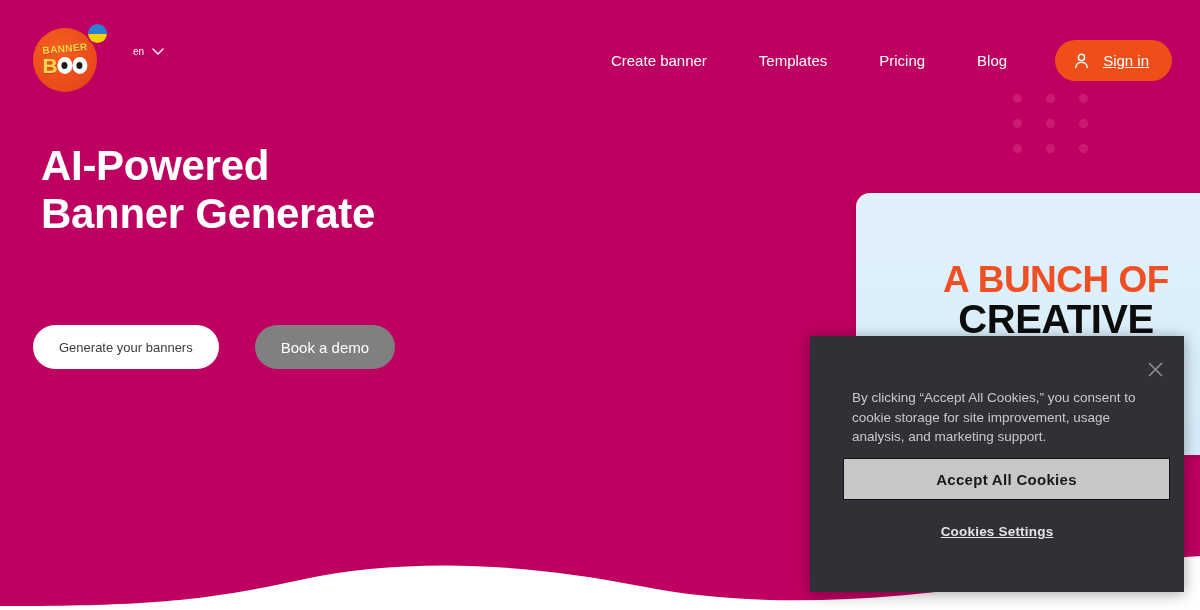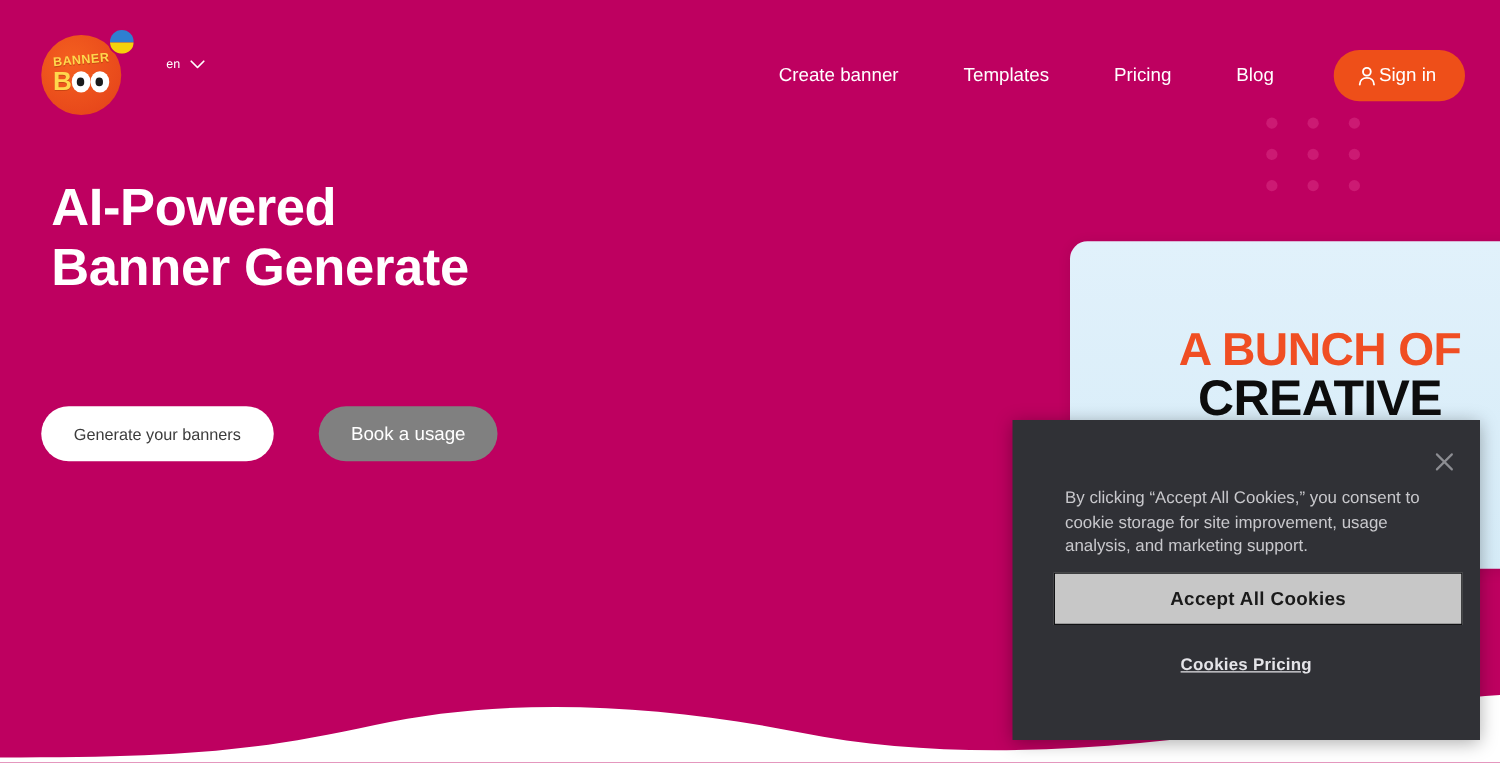--- a/index.html
+++ b/index.html
@@ -124,28 +124,29 @@
   .nav {
     position:absolute; right:0; top:40px;
     display:flex; align-items:center; gap:0;
     padding-right:28px;
   }
   .nav a {
     color:#ffffff; text-decoration:none; font-size:15px;
     padding:0 26px; white-space:nowrap;
   }
   .signin {
-    display:flex; align-items:center; gap:2px;
+    display:flex; align-items:center; gap:14px;
     background:#ee4f19;
     color:#ffffff; font-size:15px;
     border:none; border-radius:22px;
     height:41px; padding:0 23px 0 19px;
     margin-left:22px;
     cursor:pointer;
     font-family:"Liberation Sans", sans-serif;
+    text-decoration:underline;
   }
   .signin svg { display:block; }
 
   
   .hero-title {
     position:absolute; left:33px; top:142px;
     color:#ffffff;
     font-size:42px; font-weight:bold;
     line-height:48px;
     letter-spacing:-0.3px;
@@ -276,33 +277,33 @@
     </div>
   </div>
 
   <h1 class="hero-title">
     <span>AI-Powered</span>
     <span>Banner Generate</span>
   </h1>
 
   <div class="cta-row">
     <button class="btn-primary">Generate your banners</button>
-    <button class="btn-secondary">Book a usage</button>
+    <button class="btn-secondary">Book a demo</button>
   </div>
 
   <div class="wave-wrap">
     <svg viewBox="0 0 1200 70" preserveAspectRatio="none">
       <path d="M0,70 L0,66 C140,66 200,62 300,40 C400,18 520,22 640,46 C760,70 900,62 1060,34 C1130,22 1170,18 1200,16 L1200,70 Z" fill="#ffffff"></path>
     </svg>
   </div>
 
   <div class="cookie">
     <button class="cookie-close">
       <svg width="15" height="15" viewBox="0 0 15 15">
         <path d="M1.5 1.5 L13.5 13.5 M13.5 1.5 L1.5 13.5" stroke="#8c8d92" stroke-width="1.7" stroke-linecap="round"></path>
       </svg>
     </button>
     <div class="cookie-text">By clicking “Accept All Cookies,” you consent to cookie storage for site improvement, usage analysis, and marketing support.</div>
     <button class="cookie-accept">Accept All Cookies</button>
-    <button class="cookie-settings">Cookies Pricing</button>
+    <button class="cookie-settings">Cookies Settings</button>
   </div>
 
 </div>
 
 </body></html>

